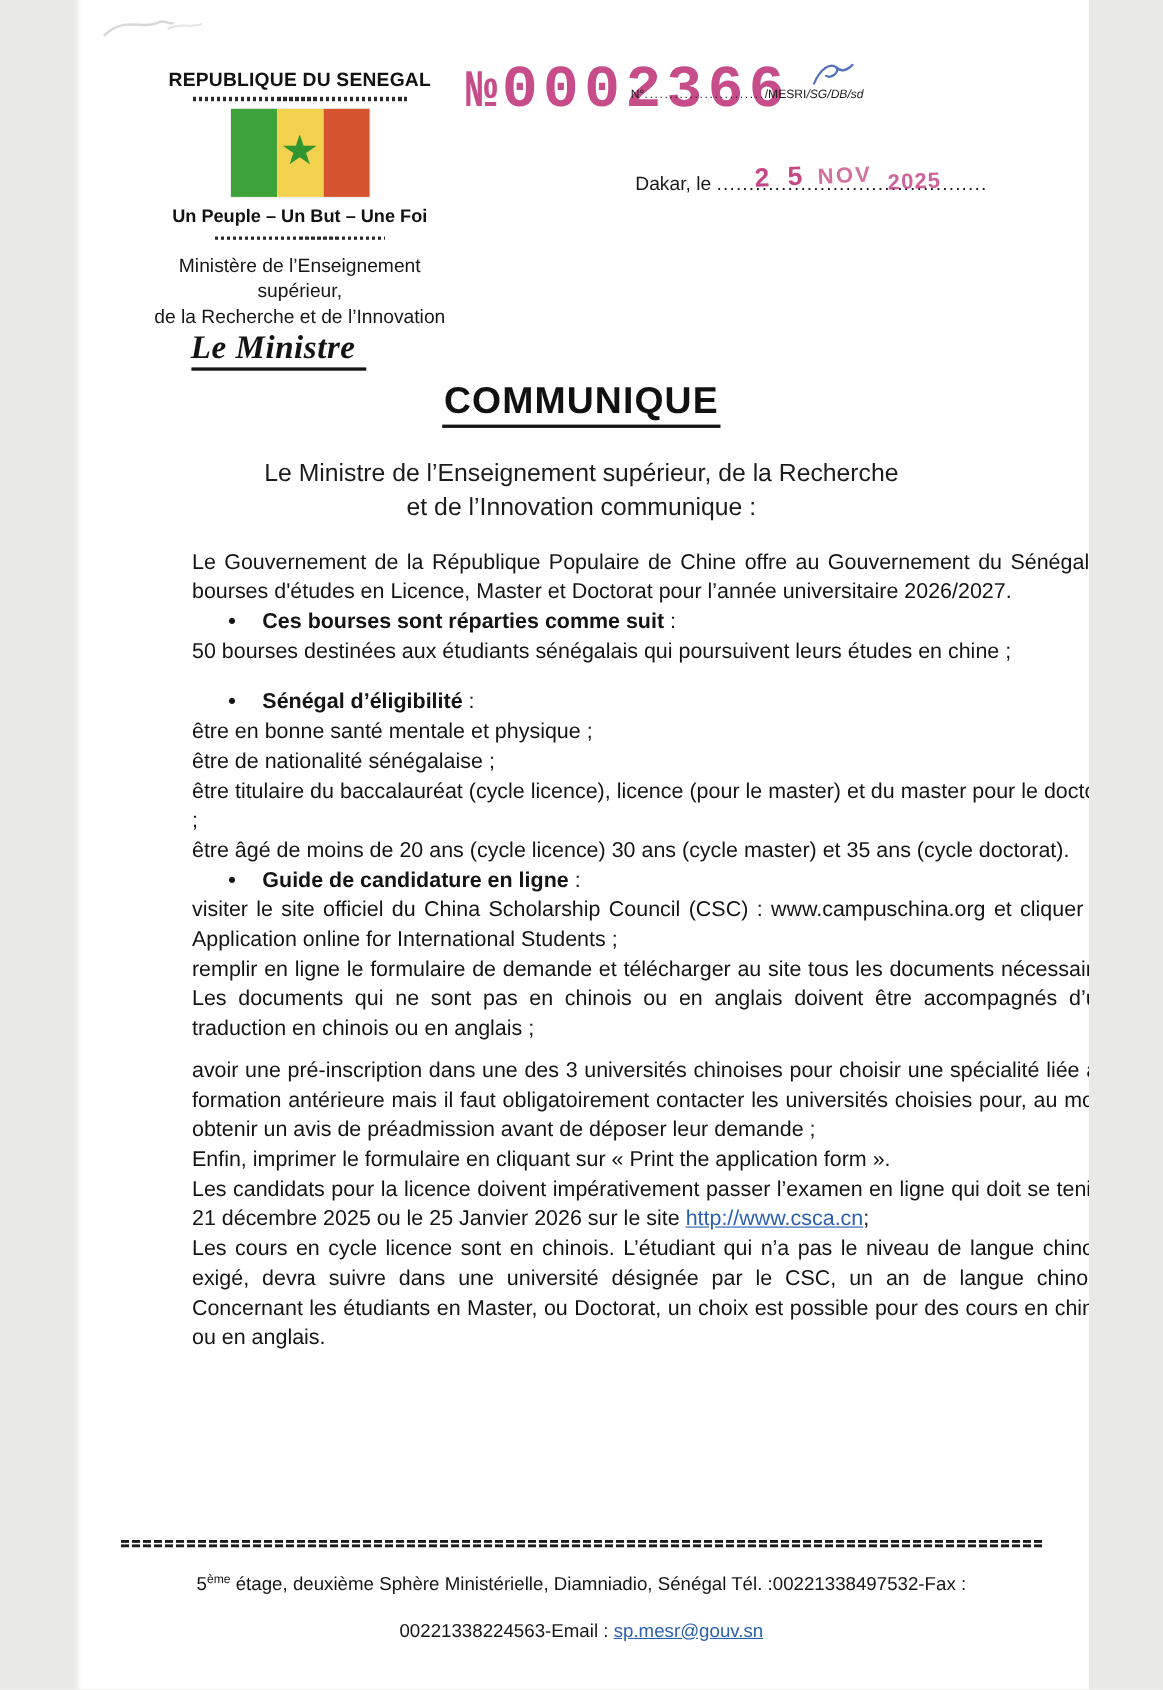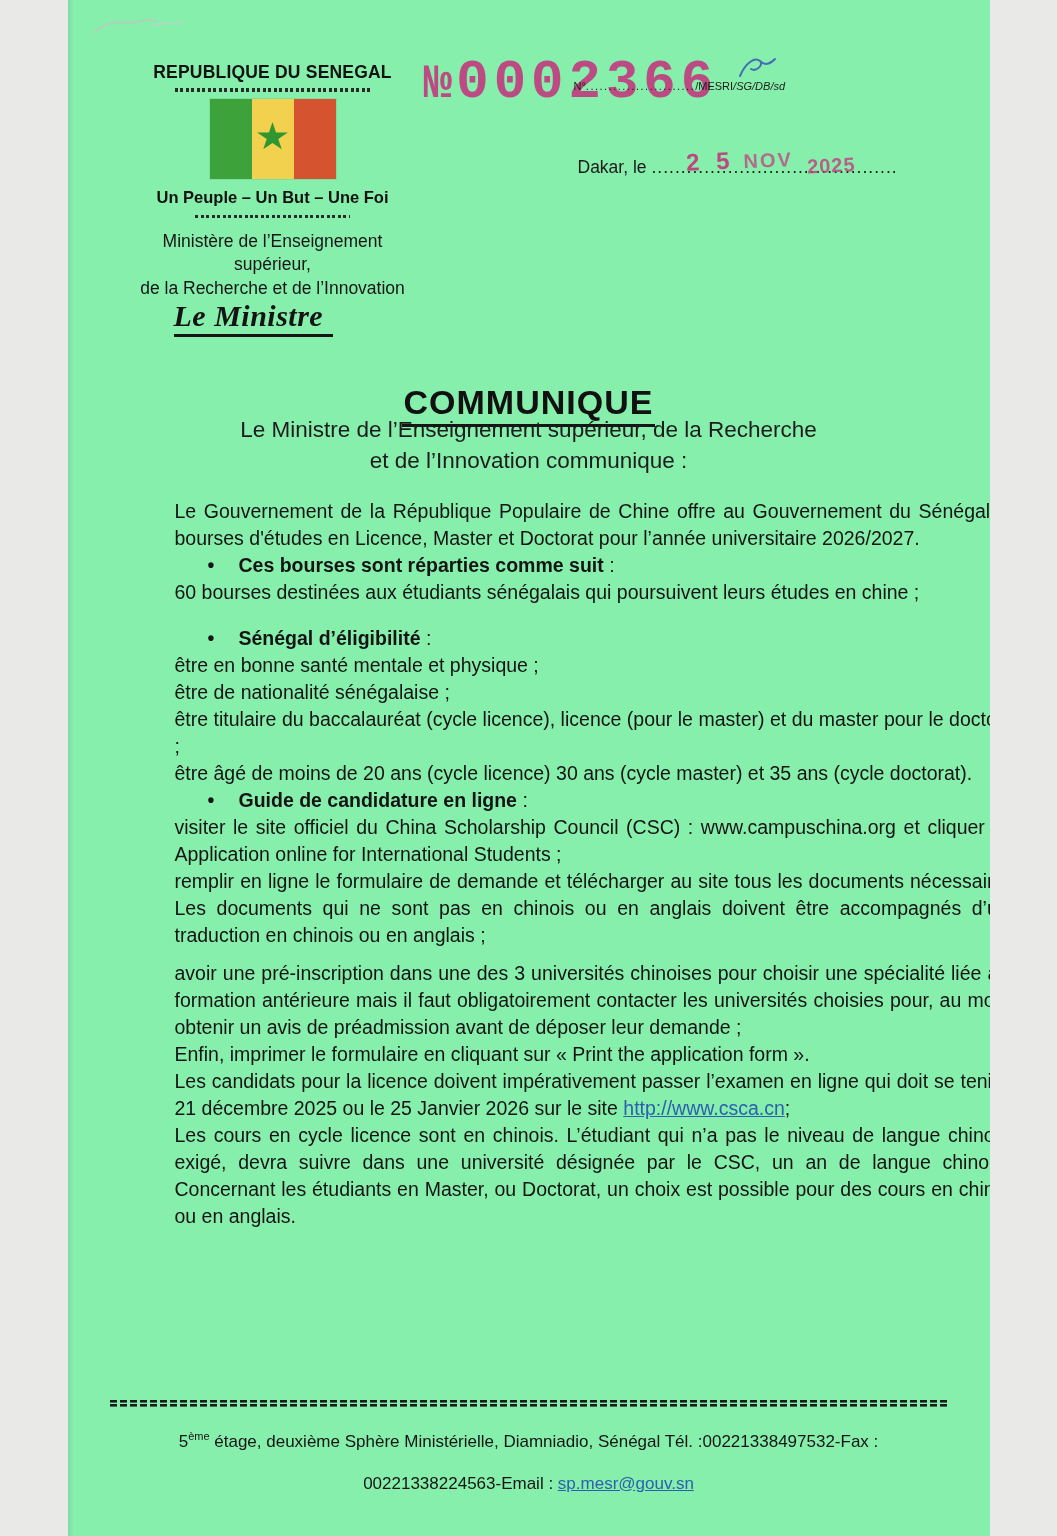--- a/index.html
+++ b/index.html
@@ -1,18 +1,18 @@
 <!DOCTYPE html>
 <html><head>
 <meta charset="utf-8">
 <style>
   html,body{margin:0;padding:0;background:#e9e9e7;}
   .page{
     position:relative;width:922px;height:1536px;margin:0 auto;
-    background:#86efac;overflow:hidden;
+    background:#ffffff;overflow:hidden;
     font-family:"Liberation Sans","DejaVu Sans",sans-serif;color:#141414;
   }
   .page::before{content:"";position:absolute;left:0;top:0;bottom:0;width:6px;
     background:linear-gradient(90deg,rgba(110,110,110,.16),rgba(0,0,0,0));pointer-events:none;}
   
   .hdr{position:absolute;left:55px;top:62px;width:300px;text-align:center;color:#121212;}
   .republic{font-size:17.5px;font-weight:bold;letter-spacing:.2px;}
   .dash{height:3.5px;background:repeating-linear-gradient(90deg,#2a2a2a 0 3px,transparent 3px 5.5px);}
   .d1{width:195px;margin:5px auto 7px;}
   .d2{width:155px;margin:8px auto 12px;}
@@ -39,21 +39,21 @@
   .date-line{position:absolute;left:510px;top:157px;font-size:17.5px;color:#1a1a1a;white-space:nowrap;}
   .date-line .dots{letter-spacing:1px;}
   .date-stamp{position:absolute;left:618px;top:145px;color:#c23e80;font-weight:bold;
     transform:rotate(-2.5deg);white-space:nowrap;opacity:.95;z-index:2;}
   .date-stamp .day{font-size:24px;letter-spacing:5px;}
   .date-stamp .mon{font-size:20px;margin-left:9px;opacity:.78;letter-spacing:2px;}
   .date-stamp .yr{font-size:20px;margin-left:14px;position:relative;top:8px;opacity:.85;letter-spacing:1px;}
   
   .minister{position:absolute;left:106px;top:299px;font-family:Liberation Serif, serif;font-style:italic;
     font-weight:bold;font-size:30px;letter-spacing:.5px;border-bottom:3px solid #151515;padding:0 10px 1px 0;}
-  .title-wrap{position:absolute;left:0;right:0;top:345px;text-align:center;margin-top:38px;}
+  .title-wrap{position:absolute;left:0;right:0;top:345px;text-align:center;}
   .title-text{display:inline-block;font-size:34px;font-weight:bold;letter-spacing:1px;
     border-bottom:3.5px solid #151515;padding:0 2px 2px;color:#111;}
   .subtitle{position:absolute;left:0;right:0;top:414px;text-align:center;font-size:22.5px;
     line-height:31px;color:#1c1c1c;}
   
   .body{position:absolute;left:107px;top:498px;width:845px;font-size:19.5px;line-height:27px;color:#141414;}
   .para{text-align:justify;}
   .bline{padding-left:64px;position:relative;font-weight:bold;}
   .bline .bdot{position:absolute;left:33px;}
   .bline .colon{font-weight:normal;}
@@ -118,21 +118,21 @@
   </div>
 
   <div class="subtitle">
     <div>Le Ministre de l’Enseignement supérieur, de la Recherche</div>
     <div>et de l’Innovation communique :</div>
   </div>
 
   <div class="body">
     <div class="para">Le Gouvernement de la République Populaire de Chine offre au Gouvernement du Sénégal 60 bourses d'études en Licence, Master et Doctorat pour l’année universitaire 2026/2027.</div>
     <div class="bline"><span class="bdot">•</span><span>Ces bourses sont réparties comme suit</span><span class="colon"> :</span></div>
-    <div>60 bourses destinées aux étudiants sénégalais qui poursuivent leurs études en chine ;</div>
+    <div>50 bourses destinées aux étudiants sénégalais qui poursuivent leurs études en chine ;</div>
     <div class="gap-a"></div>
     <div class="bline"><span class="bdot">•</span><span>Sénégal d’éligibilité</span><span class="colon"> :</span></div>
     <div>être en bonne santé mentale et physique ;</div>
     <div>être de nationalité sénégalaise ;</div>
     <div class="para">être titulaire du baccalauréat (cycle licence), licence (pour le master) et du master pour le doctorat ;</div>
     <div>être âgé de moins de 20 ans (cycle licence) 30 ans (cycle master) et 35 ans (cycle doctorat).</div>
     <div class="bline"><span class="bdot">•</span><span>Guide de candidature en ligne</span><span class="colon"> :</span></div>
     <div class="para">visiter le site officiel du China Scholarship Council (CSC) : www.campuschina.org et cliquer sur Application online for International Students ;</div>
     <div class="para">remplir en ligne le formulaire de demande et télécharger au site tous les documents nécessaires. Les documents qui ne sont pas en chinois ou en anglais doivent être accompagnés d’une traduction en chinois ou en anglais ;</div>
     <div class="gap-b"></div>

